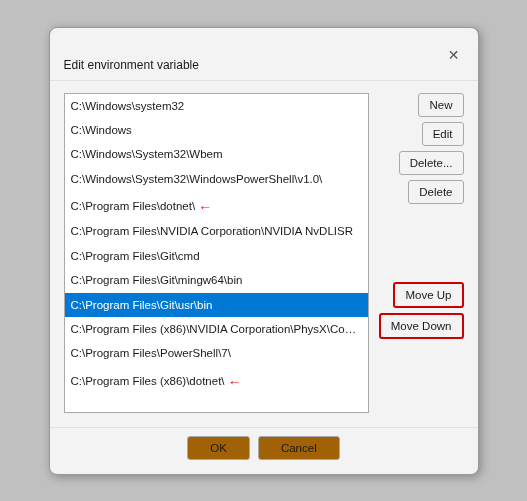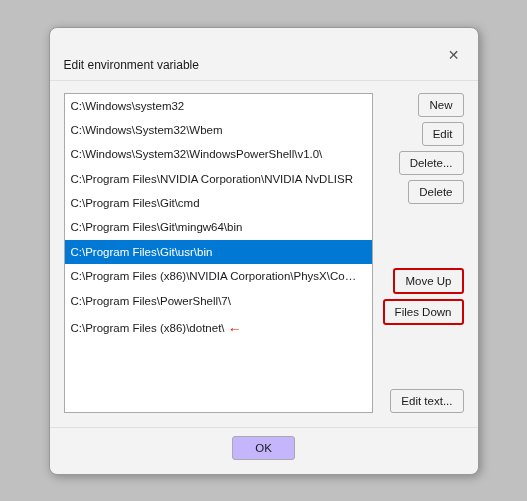--- a/index.html
+++ b/index.html
@@ -120,57 +120,59 @@
       display: flex;
       justify-content: center;
       gap: 8px;
       padding: 8px 14px 14px 14px;
       border-top: 1px solid #e0e0e0;
       margin-top: 2px;
     }
 
     .footer-btn {
       padding: 5px 22px;
-      background: #c4b5fd;
+      background: #a16207;
       border: 1px solid #aaa;
       border-radius: 3px;
       cursor: pointer;
       font-size: 11.5px;
       color: #1a1a1a;
     }
   </style>
 </head>
 <body>
 
 <div class="dialog">
   <div class="title-bar">
     <span class="title-bar-text">Edit environment variable</span>
     <button class="close-btn">✕</button>
   </div>
   <div class="content">
     <div class="list-container">
     <div class="list-item">C:\Windows\system32</div>
+        <div class="list-item">C:\Windows</div>
         <div class="list-item">C:\Windows\System32\Wbem</div>
         <div class="list-item">C:\Windows\System32\WindowsPowerShell\v1.0\</div>
+        <div class="list-item">C:\Program Files\dotnet\ <span style="color:red;font-size:14px;">←</span></div>
         <div class="list-item">C:\Program Files\NVIDIA Corporation\NVIDIA NvDLISR</div>
         <div class="list-item">C:\Program Files\Git\cmd</div>
         <div class="list-item">C:\Program Files\Git\mingw64\bin</div>
         <div class="list-item selected">C:\Program Files\Git\usr\bin</div>
         <div class="list-item">C:\Program Files (x86)\NVIDIA Corporation\PhysX\Common</div>
         <div class="list-item">C:\Program Files\PowerShell\7\</div>
         <div class="list-item">C:\Program Files (x86)\dotnet\ <span style="color:red;font-size:14px;">←</span></div>
       </div>
     <div class="buttons-col">
       <button class="btn">New</button>
       <button class="btn">Edit</button>
       <button class="btn">Delete...</button>
       <button class="btn">Delete</button>
       <div class="spacer"></div>
       <button class="btn highlighted-btn">Move Up</button>
-      <button class="btn highlighted-btn">Files Down</button>
+      <button class="btn highlighted-btn">Move Down</button>
       <div class="spacer"></div>
-      <button class="btn">Edit text...</button>
     </div>
   </div>
   <div class="footer">
     <button class="footer-btn">OK</button>
+    <button class="footer-btn">Cancel</button>
   </div>
 </div>
 
 </body></html>

